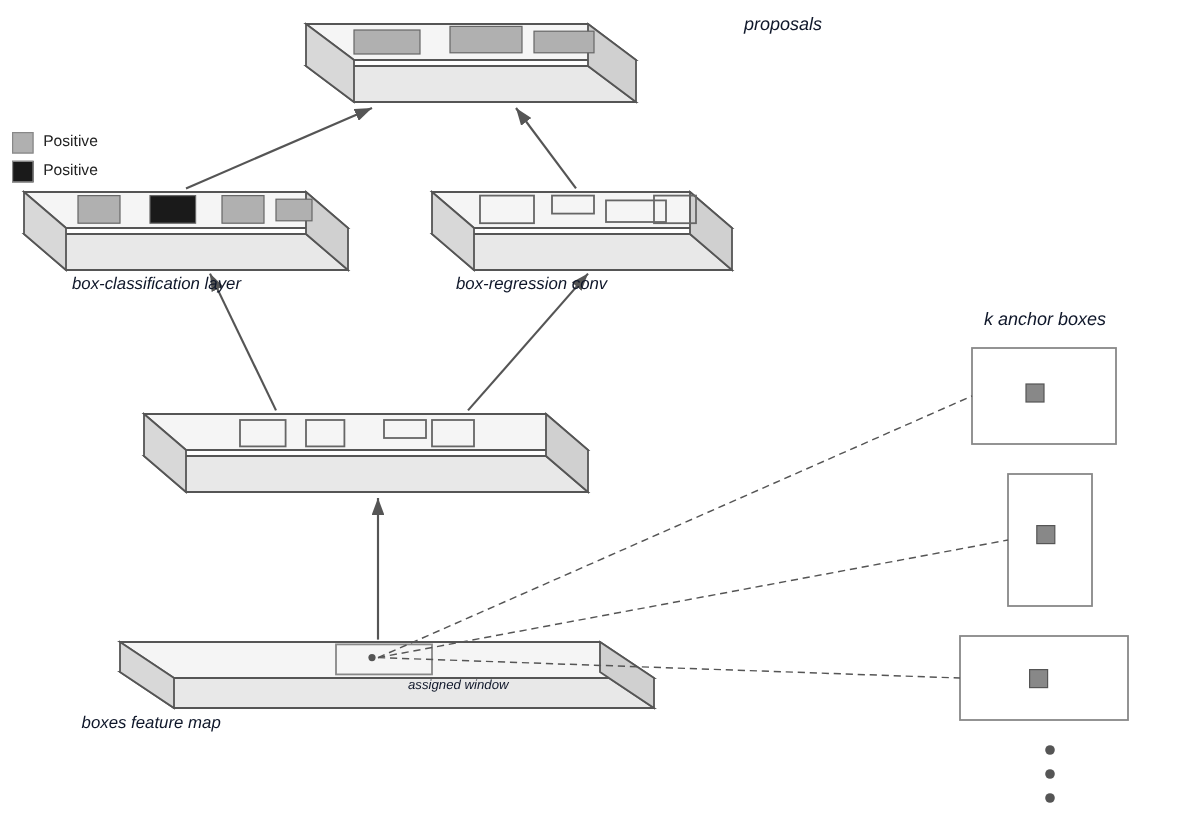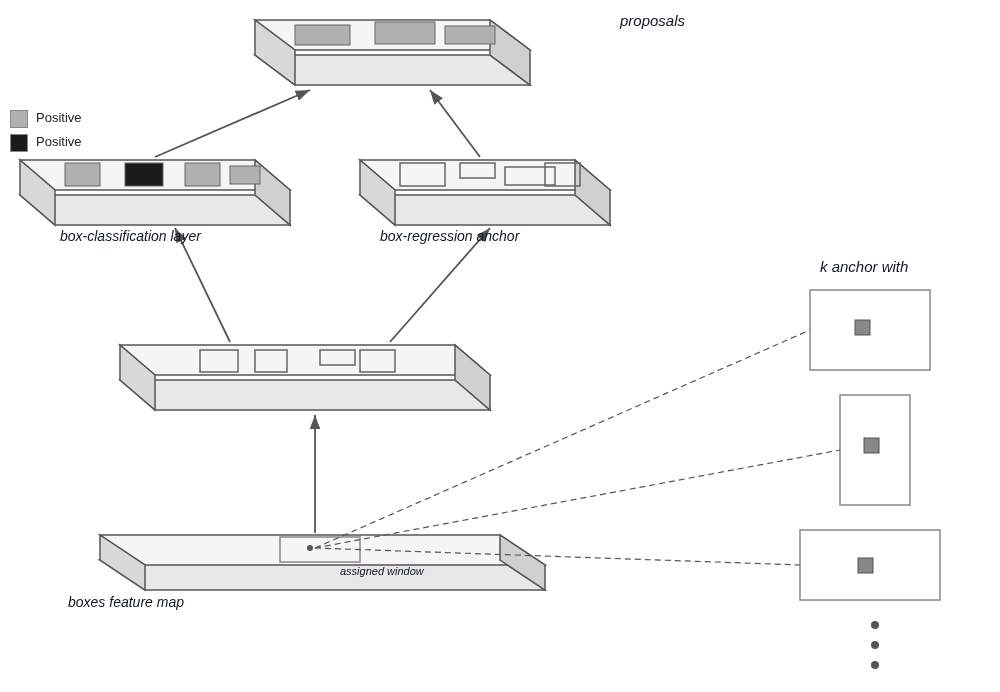--- a/index.html
+++ b/index.html
@@ -150,18 +150,18 @@
     <line x1="315" y1="548" x2="810" y2="330" stroke="#555" stroke-width="1.2" stroke-dasharray="6,4"></line>
 
     <line x1="315" y1="548" x2="840" y2="450" stroke="#555" stroke-width="1.2" stroke-dasharray="6,4"></line>
 
     <line x1="315" y1="548" x2="800" y2="565" stroke="#555" stroke-width="1.2" stroke-dasharray="6,4"></line>
 
   </svg>
 
   <div class="label" style="left:620px; top:12px; font-style:italic;">proposals</div>
   <div class="label" style="left:60px; top:228px; font-size:14px;">box-classification layer</div>
-  <div class="label" style="left:380px; top:228px; font-size:14px;">box-regression anchor</div>
+  <div class="label" style="left:380px; top:228px; font-size:14px;">box-regression conv</div>
   <div class="label" style="left:68px; top:594px; font-size:14px;">boxes feature map</div>
   <div class="label" style="left:340px; top:565px; font-size:11px;">assigned window</div>
-  <div class="label" style="left:820px; top:258px; font-size:15px;">k anchor with</div>
+  <div class="label" style="left:820px; top:258px; font-size:15px;">k anchor boxes</div>
 
 </div>
 
 </body></html>

